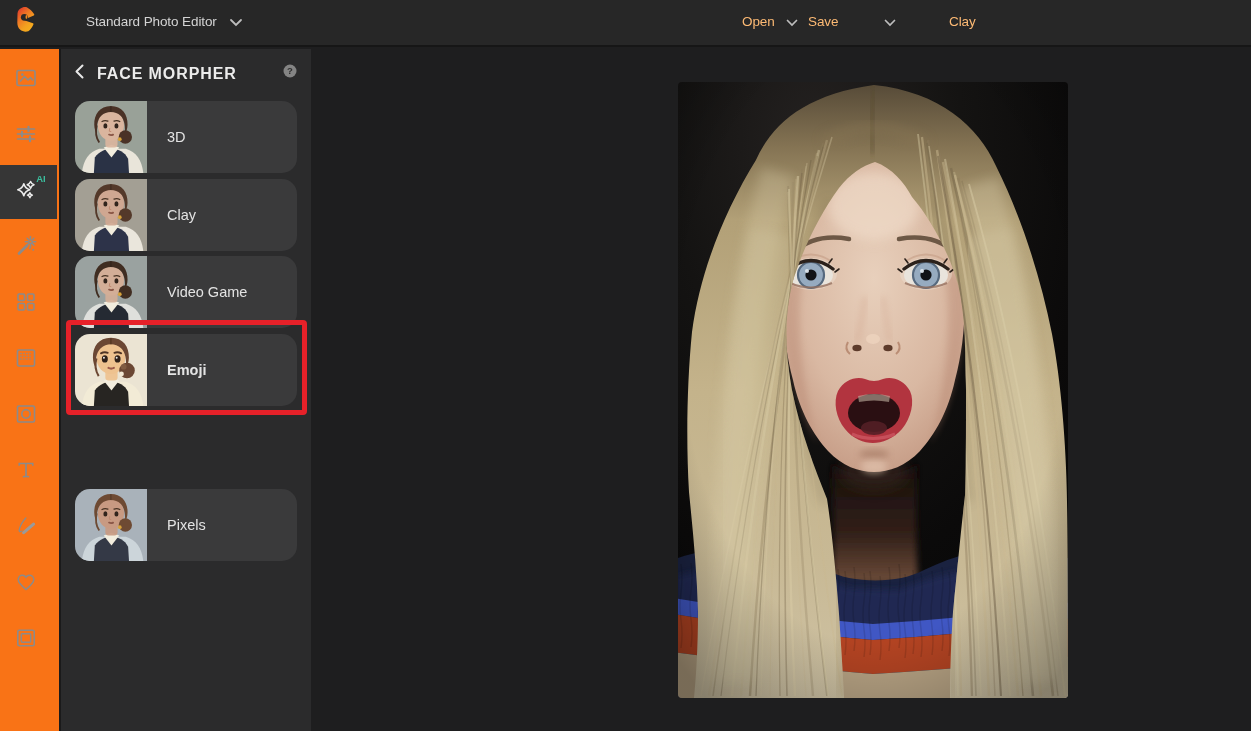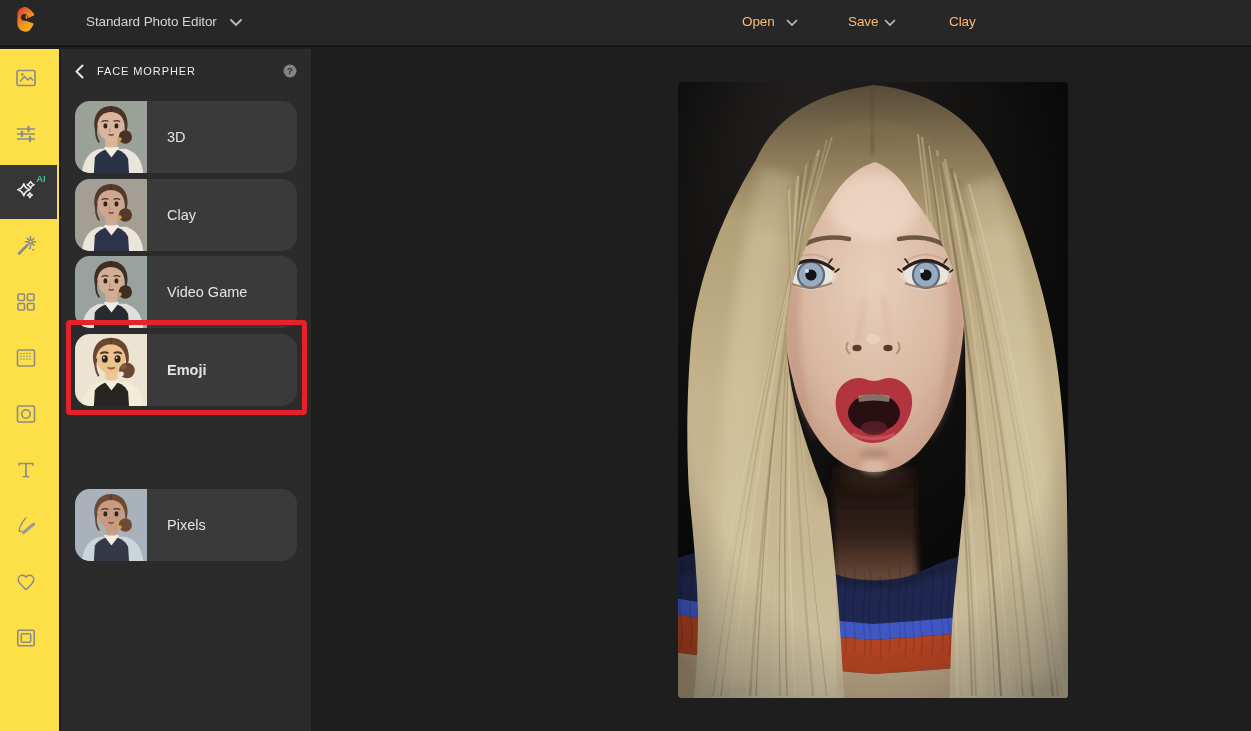--- a/index.html
+++ b/index.html
@@ -4,21 +4,21 @@
 <style>
   html,body{margin:0;padding:0;background:#1e1e1f;}
   *{box-sizing:border-box;}
   #app{position:relative;width:1251px;height:731px;overflow:hidden;
        font-family:"Liberation Sans",sans-serif;background:#1e1e1f;}
   .abs{position:absolute;}
   
   #topbar{position:absolute;left:0;top:0;width:1251px;height:47px;background:#272727;border-bottom:2px solid #161616;}
   .tbtxt{position:absolute;top:14px;font-size:13.5px;color:#fdba74;letter-spacing:-.1px;}
   
-  #rail{position:absolute;left:0;top:49px;width:59px;height:682px;background:#fde047;}
+  #rail{position:absolute;left:0;top:49px;width:59px;height:682px;background:#f97316;}
   #railsel{position:absolute;left:0;top:116px;width:57px;height:54px;background:#363636;}
   .icon{position:absolute;left:15px;width:22px;height:22px;}
   
   #panel{position:absolute;left:59px;top:49px;width:252px;height:682px;background:#2b2b2c;border-left:2px solid #1a1a1b;}
   .item{position:absolute;left:14px;width:222px;height:72px;background:#3a3a3b;border-radius:15px;overflow:hidden;}
   .item .lbl{position:absolute;left:92px;top:50%;transform:translateY(-50%);font-size:14.5px;color:#e3e3e3;}
   .item svg{position:absolute;left:0;top:0;}
   #redbox{position:absolute;left:5px;top:271px;width:241px;height:95px;border:5px solid #e62129;border-radius:4px;z-index:5;}
   
   #photo{position:absolute;left:678px;top:82px;width:390px;height:616px;}
@@ -41,21 +41,21 @@
         <path d="M11.4 8.4 C10.2 9.8 10.2 11.8 11.3 13.2 C12.4 11.8 12.4 9.9 11.4 8.4 Z" fill="#ef8a22"></path>
       </svg>
     <span class="tbtxt" style="left:86px;color:#d4d4d4">Standard Photo Editor</span>
     <svg class="abs" style="left:229px;top:18px" width="14" height="9" viewBox="0 0 14 9">
         <path d="M2 2 L7 7 L12 2" stroke="#bdbdbd" stroke-width="1.8" fill="none" stroke-linecap="round"></path>
       </svg>
     <span class="tbtxt" style="left:742px">Open</span>
     <svg class="abs" style="left:786px;top:19px" width="12" height="8" viewBox="0 0 12 8">
         <path d="M1.5 1.5 L6 6 L10.5 1.5" stroke="#bdbdbd" stroke-width="1.7" fill="none" stroke-linecap="round"></path>
       </svg>
-    <span class="tbtxt" style="left:848px">Save</span>
+    <span class="tbtxt" style="left:808px">Save</span>
     <svg class="abs" style="left:884px;top:19px" width="12" height="8" viewBox="0 0 12 8">
         <path d="M1.5 1.5 L6 6 L10.5 1.5" stroke="#bdbdbd" stroke-width="1.7" fill="none" stroke-linecap="round"></path>
       </svg>
     <span class="tbtxt" style="left:949px">Clay</span>
   </div>
 
   <div id="rail">
     <div id="railsel"></div>
 
     <svg class="icon" style="top:18px" viewBox="0 0 22 22">
@@ -129,21 +129,21 @@
     <svg class="icon" style="top:578px" viewBox="0 0 22 22">
         <rect x="2.8" y="3.3" width="16.4" height="15.4" rx="1.5" fill="none" stroke="#8b8b8b" stroke-width="1.6"></rect>
         <rect x="6.3" y="6.8" width="9.4" height="8.4" rx="1" fill="none" stroke="#8b8b8b" stroke-width="1.5"></rect>
       </svg>
   </div>
 
   <div id="panel">
     <svg class="abs" style="left:13px;top:15px" width="11" height="15" viewBox="0 0 11 15">
         <path d="M8.5 1.5 L2.5 7.5 L8.5 13.5" stroke="#e8e8e8" stroke-width="2" fill="none" stroke-linecap="round" stroke-linejoin="round"></path>
       </svg>
-    <div class="abs" style="left:36px;top:16px;font-size:11px;font-weight:normal;letter-spacing:0.9px;color:#ececec">FACE MORPHER</div>
+    <div class="abs" style="left:36px;top:16px;font-size:16px;font-weight:bold;letter-spacing:0.9px;color:#ececec">FACE MORPHER</div>
     <svg class="abs" style="left:222px;top:15px" width="14" height="14" viewBox="0 0 14 14">
         <circle cx="7" cy="7" r="6.5" fill="#848484"></circle>
         <text x="7" y="10.3" text-anchor="middle" font-size="9.5" font-weight="bold" fill="#2e2e2e" font-family="Liberation Sans,sans-serif">?</text>
       </svg>
 
     <div class="item" style="top:52px">
         <svg width="72" height="72" viewBox="0 0 72 72">
           <use href="#th3d"></use>
         </svg>
         <span class="lbl">3D</span>

